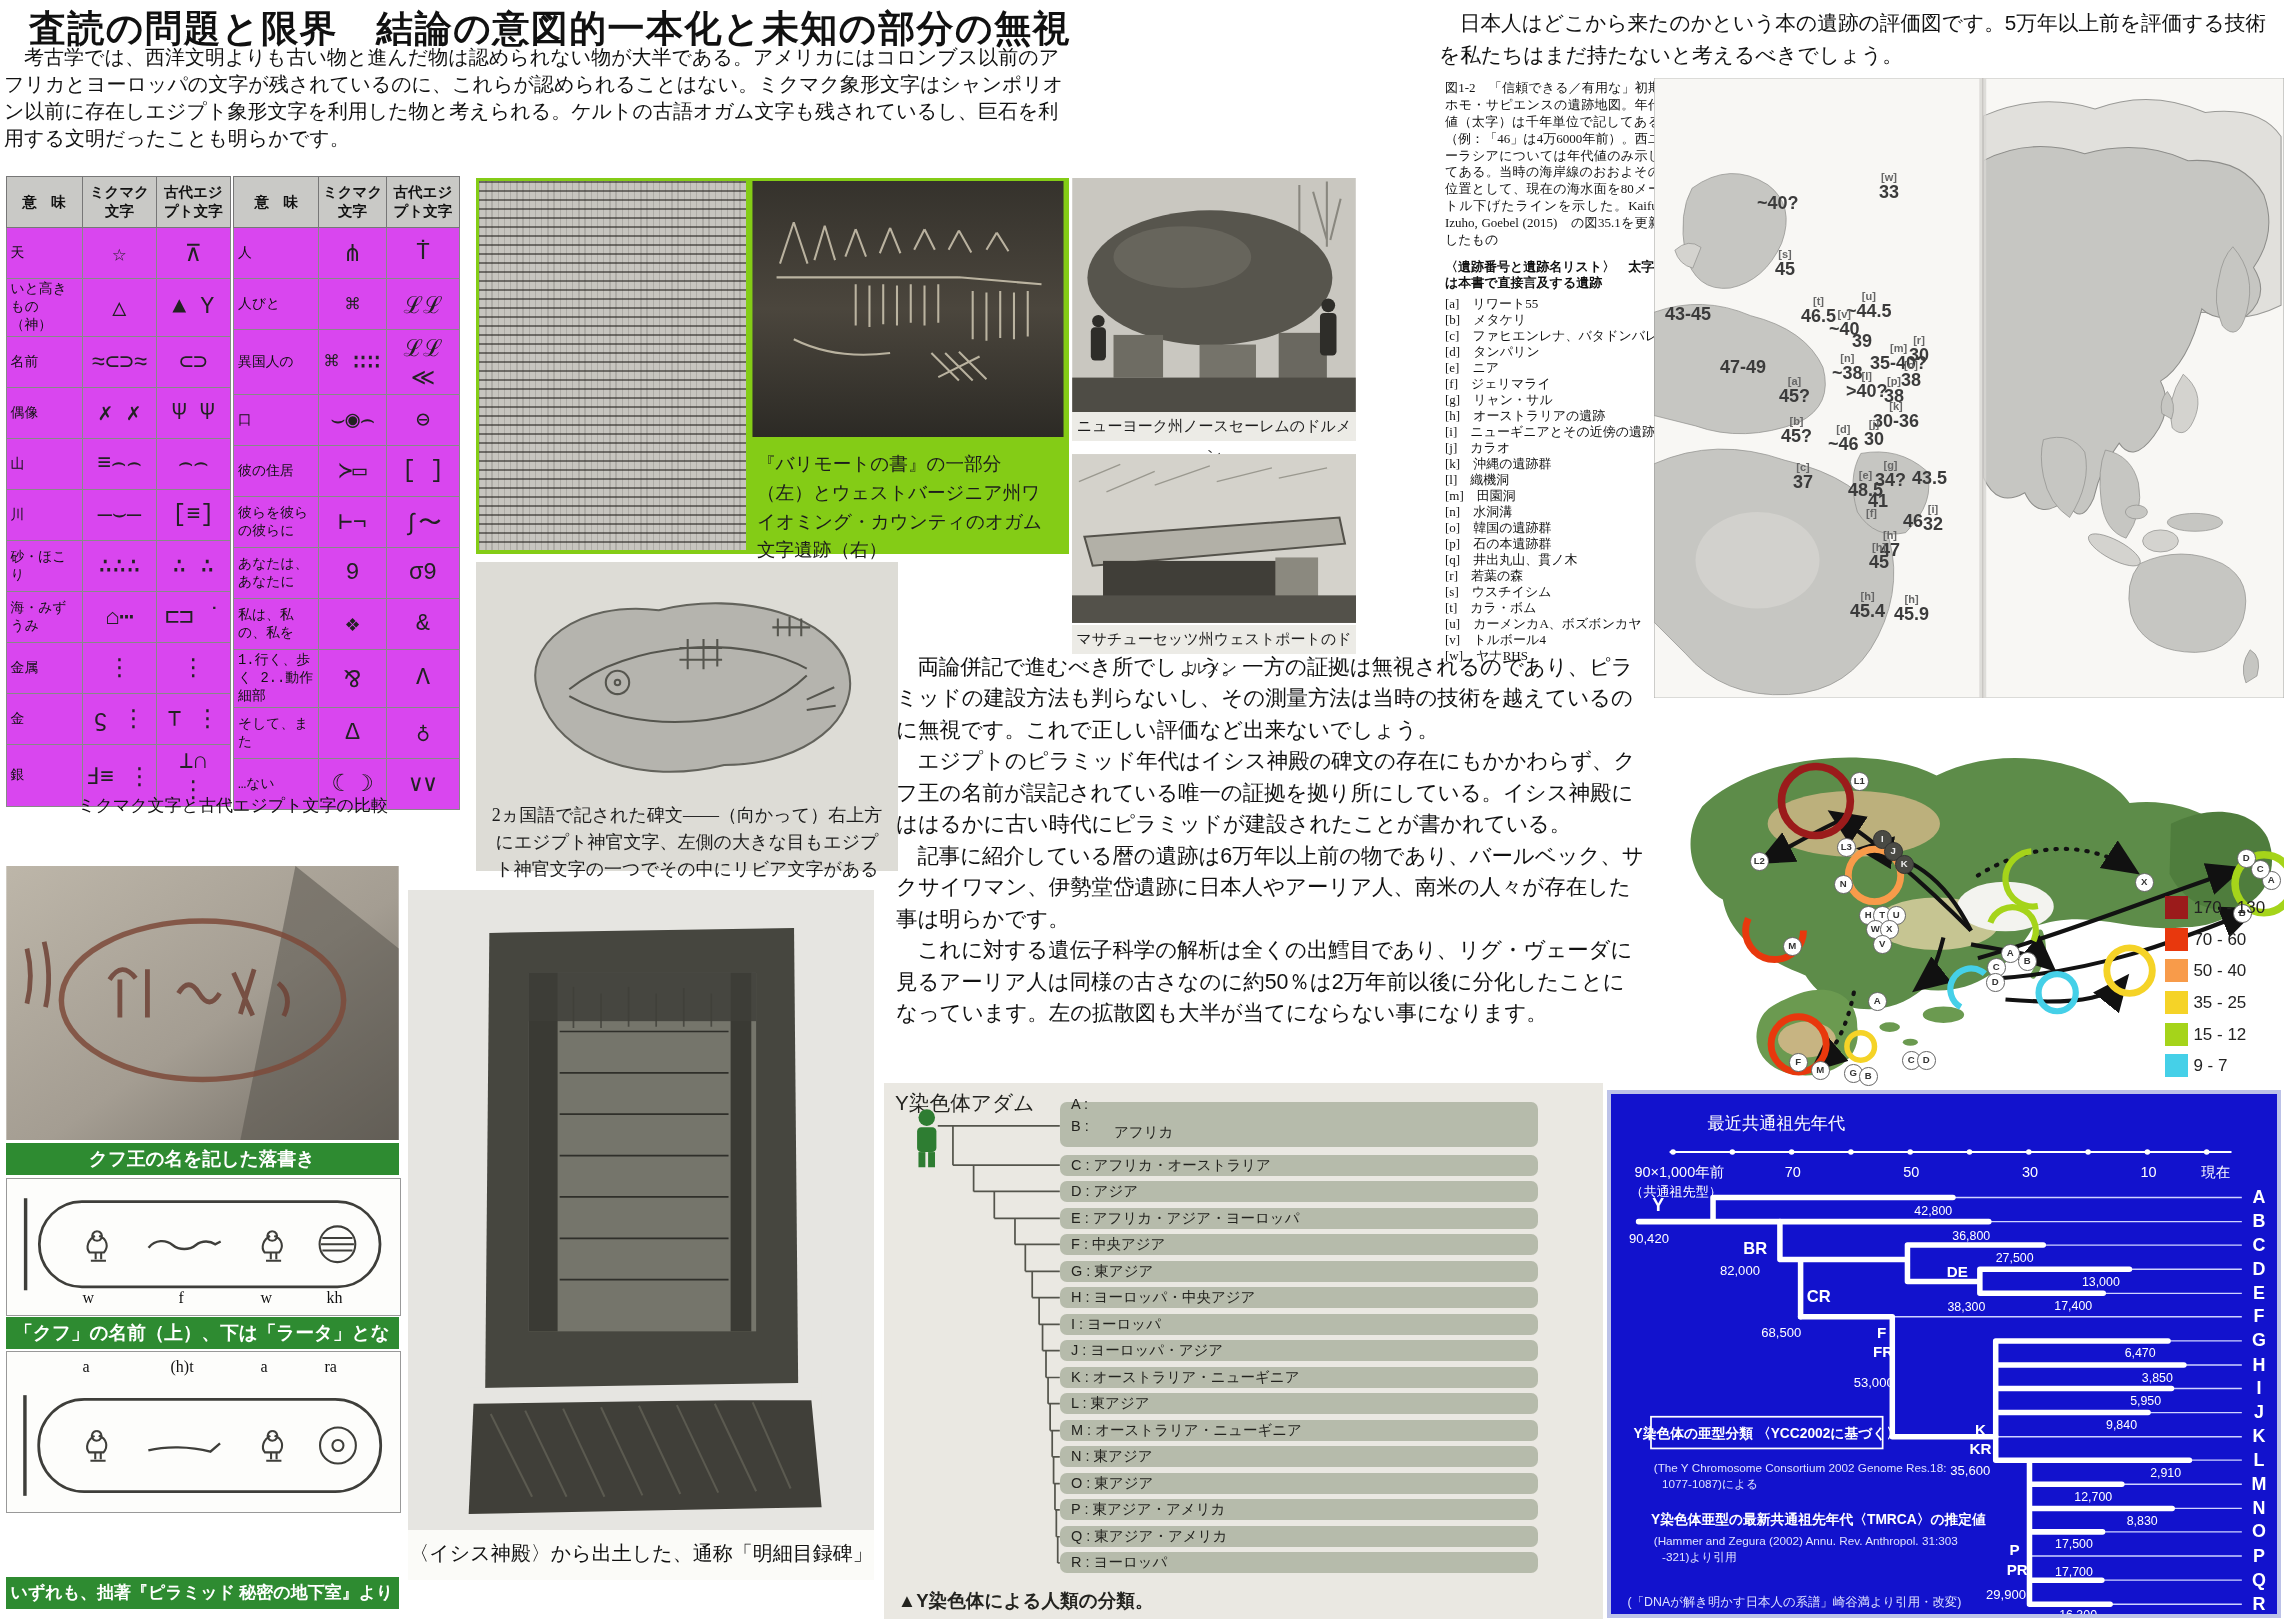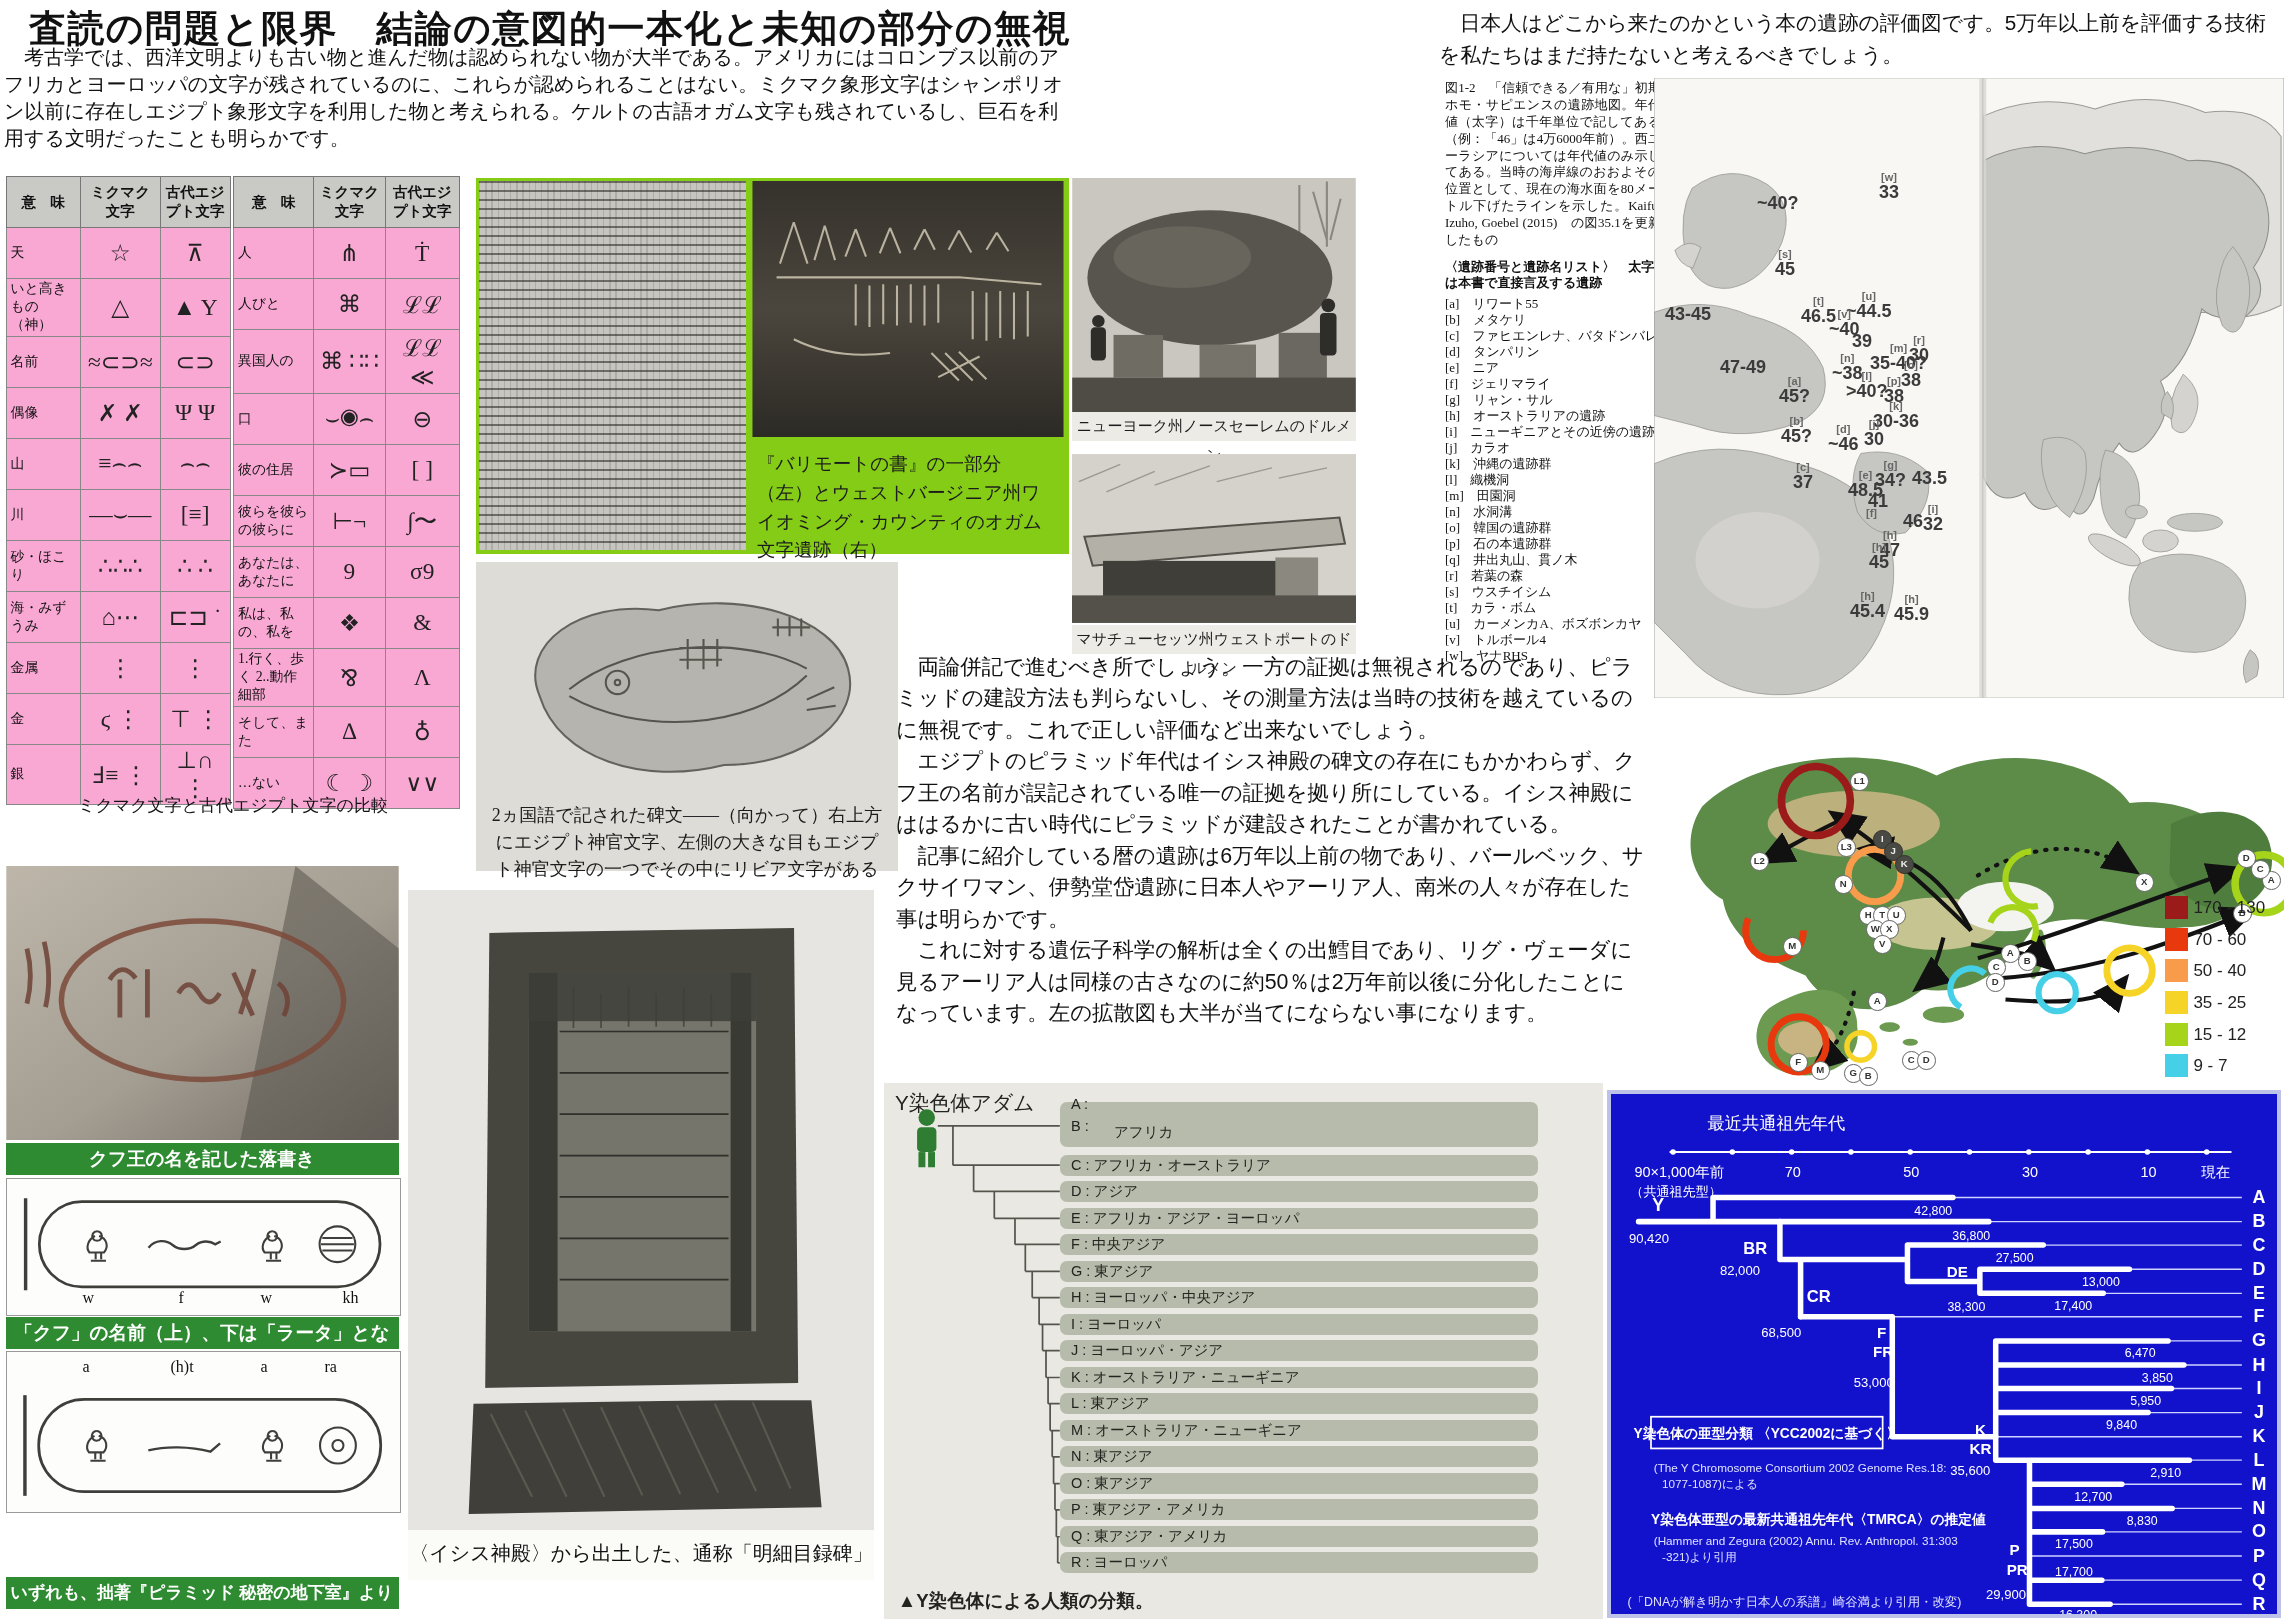--- a/index.html
+++ b/index.html
@@ -5,21 +5,21 @@
   html,body{margin:0;padding:0;background:#fff;}
   #page{position:relative;width:2284px;height:1620px;background:#fff;overflow:hidden;
         font-family:"Liberation Sans",sans-serif;color:#111;}
   .s{position:absolute;}
   .serif{font-family:"Liberation Serif",serif;}
   
   #title{left:29px;top:4.1px;font-size:37px;font-weight:bold;letter-spacing:1.4px;}
   #intro{left:4.1px;top:44px;width:1070px;font-size:20px;line-height:1.35;}
   #rintro{left:1439px;top:6.9px;width:839px;font-size:20.7px;line-height:1.55;}
   
-  .ctab{border-collapse:collapse;background:#f9a8d4;font-family:Liberation Serif, serif;}
+  .ctab{border-collapse:collapse;background:#d946ef;font-family:Liberation Mono, monospace;}
   .ctab th{background:#c9c9c6;border:0.7px solid #777;font-size:14.5px;padding:4.1px 2.8px;font-weight:bold;}
   .ctab td{border:0.7px solid #888;font-size:13.8px;padding:1.4px 4.1px;}
   .ctab td.g{font-size:23.4px;text-align:center;color:#222;}
   .ctab tr{height:51px;}
   #tblcap{left:5.5px;top:794px;width:455px;text-align:center;font-size:17px;font-family:"Liberation Serif",serif;}
   
   .panel{background:#84cc16;}
   .scancap{font-family:"Liberation Serif",serif;color:#1c1c1c;}
   .greycap{background:#ecebe6;color:#1c1c1c;text-align:center;font-family:"Liberation Serif",serif;}
   
@@ -609,21 +609,21 @@
         <path d="M205,100 C215,88 230,88 240,96 C250,104 264,104 274,96 C283,89 295,90 302,95 l8,-4" fill="none" stroke="#3e3e3a" stroke-width="3.5"></path>
         <use href="#bird" x="385" y="102"></use>
         <g stroke="#3e3e3a" stroke-width="3" fill="none">
           <circle cx="480" cy="95" r="26"></circle>
             <path d="M458,86 h44 M456,95 h48 M458,104 h44"></path>
         </g>
       </svg>
       <div class="s serif" style="left:76px;top:110px;font-size:16px;">w</div>
       <div class="s serif" style="left:172px;top:110px;font-size:16px;">f</div>
       <div class="s serif" style="left:254px;top:110px;font-size:16px;">w</div>
-      <div class="s serif" style="left:320px;top:110px;font-size:16px;margin-left:16px;">kh</div>
+      <div class="s serif" style="left:320px;top:110px;font-size:16px;">kh</div>
     </div>
     <div class="gcap s" style="left:0;top:451px;width:393px;height:32px;">「クフ」の名前（上）、下は「ラータ」となる。</div>
     <div class="cart s" style="left:0;top:485px;width:393px;height:160px;">
       <div class="s serif" style="left:76px;top:5.5px;font-size:16px;">a</div>
       <div class="s serif" style="left:164px;top:5.5px;font-size:16px;">(h)t</div>
       <div class="s serif" style="left:254px;top:5.5px;font-size:16px;">a</div>
       <div class="s serif" style="left:318px;top:5.5px;font-size:16px;">ra</div>
       <svg class="s" style="left:0;top:27.6px;" width="393" height="131" viewBox="0 0 570 190">
         <path d="M26,22 V168" stroke="#3e3e3a" stroke-width="5"></path>
         <rect x="46" y="28" width="496" height="134" rx="66" fill="none" stroke="#3e3e3a" stroke-width="4"></rect>

